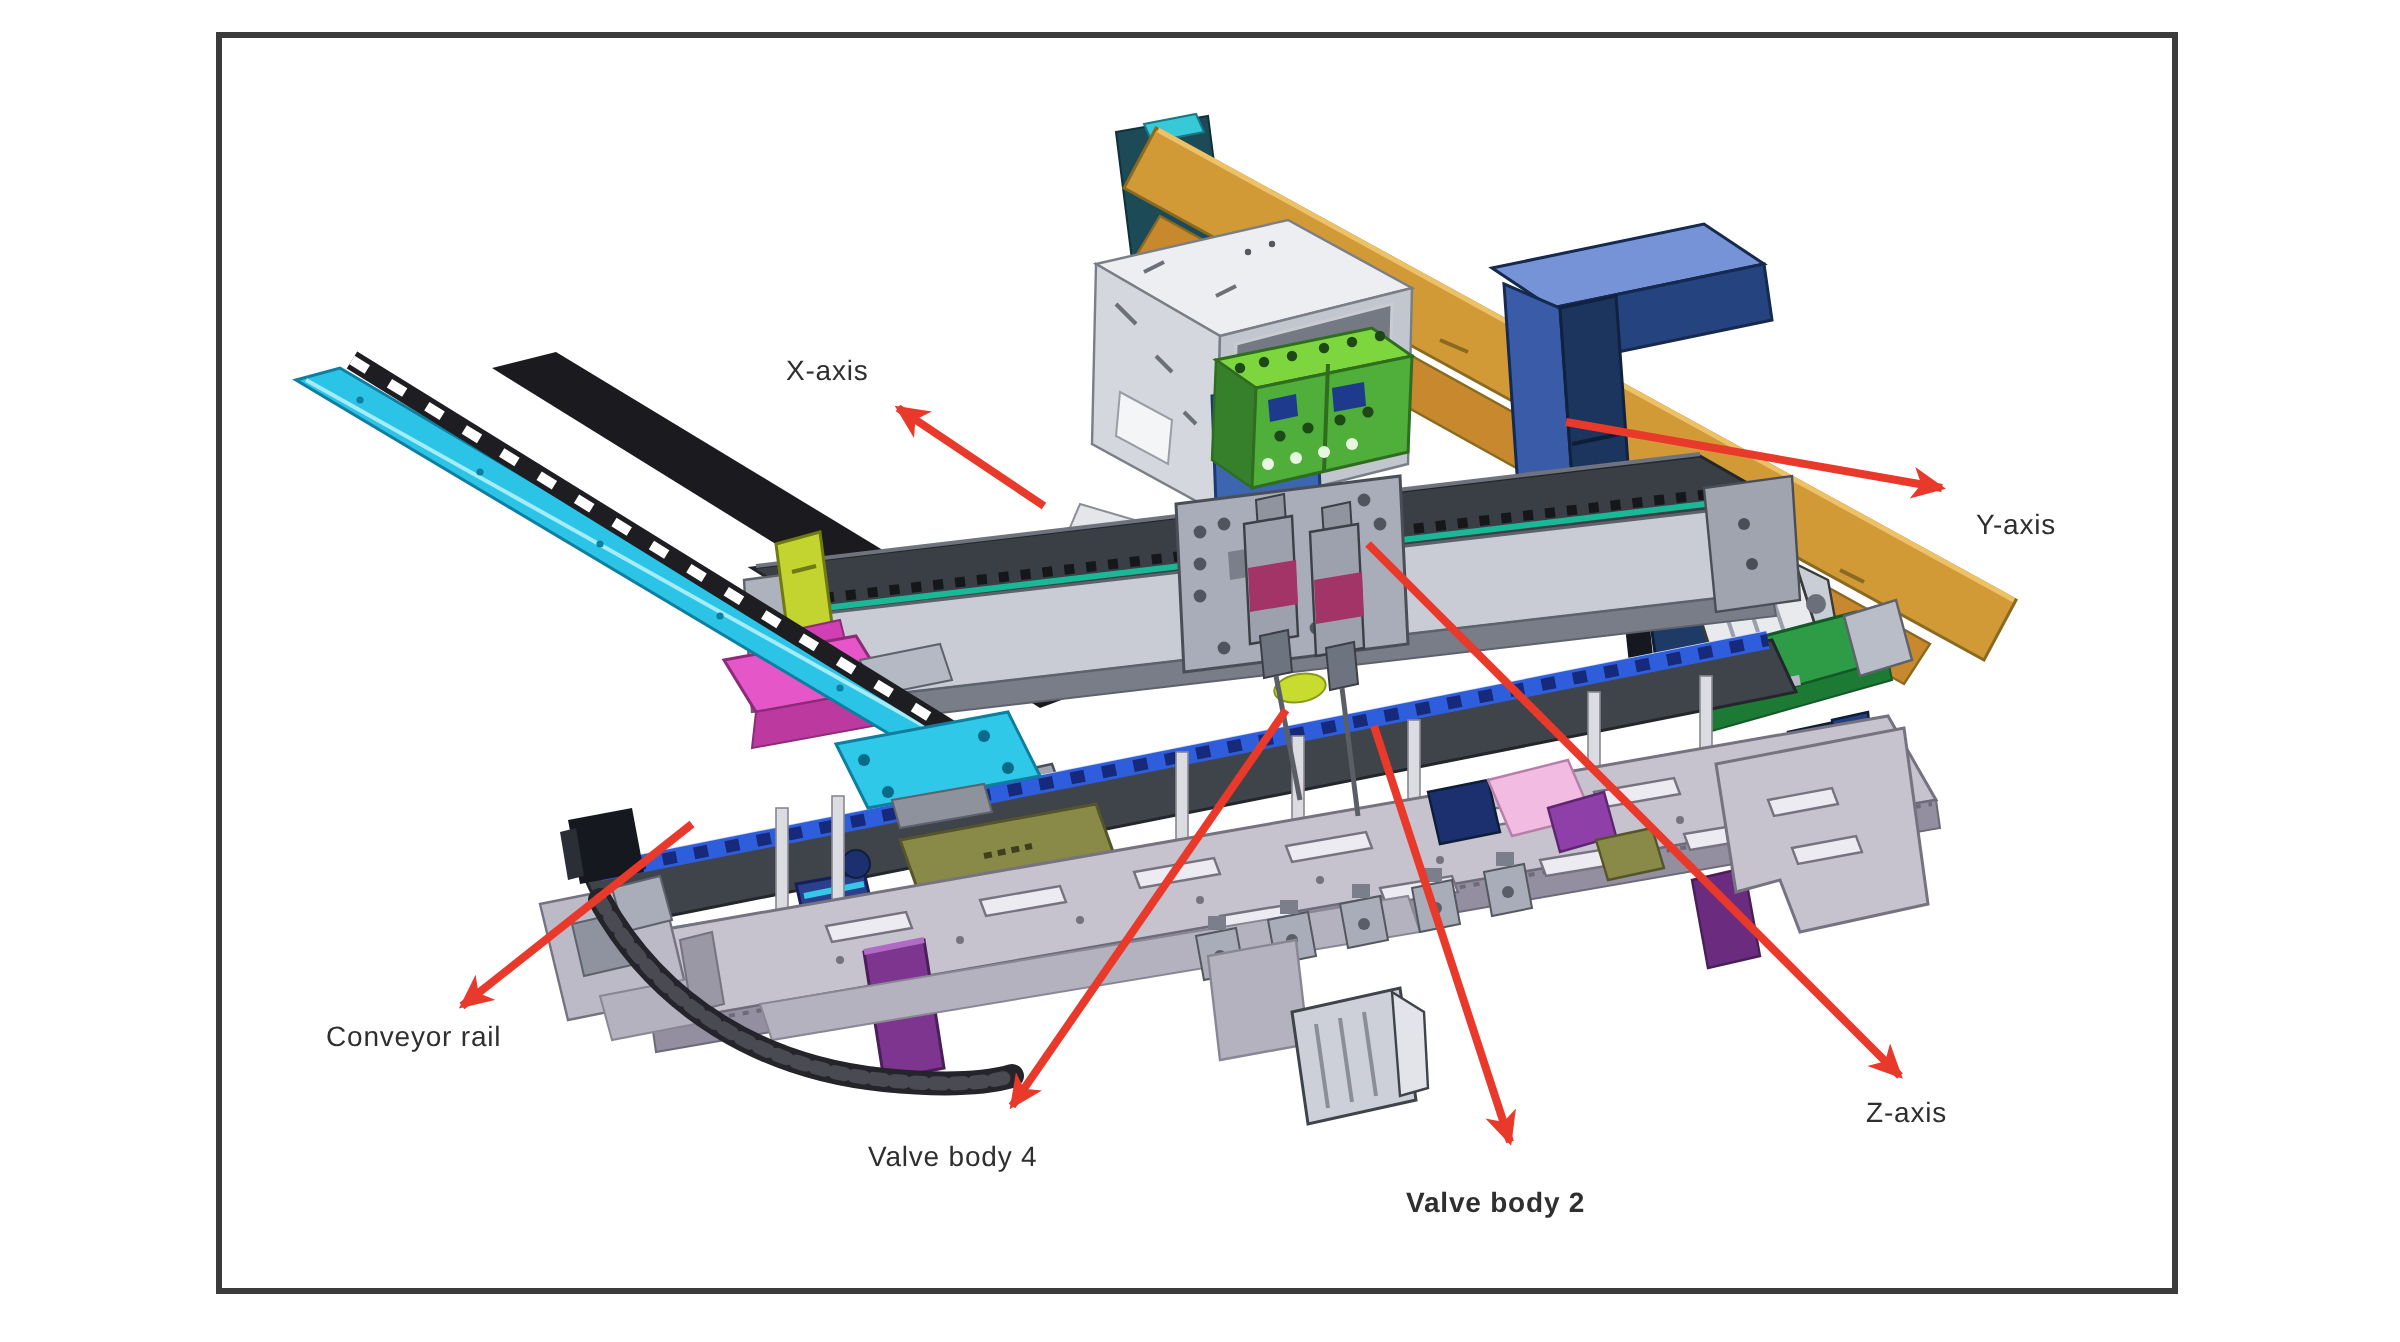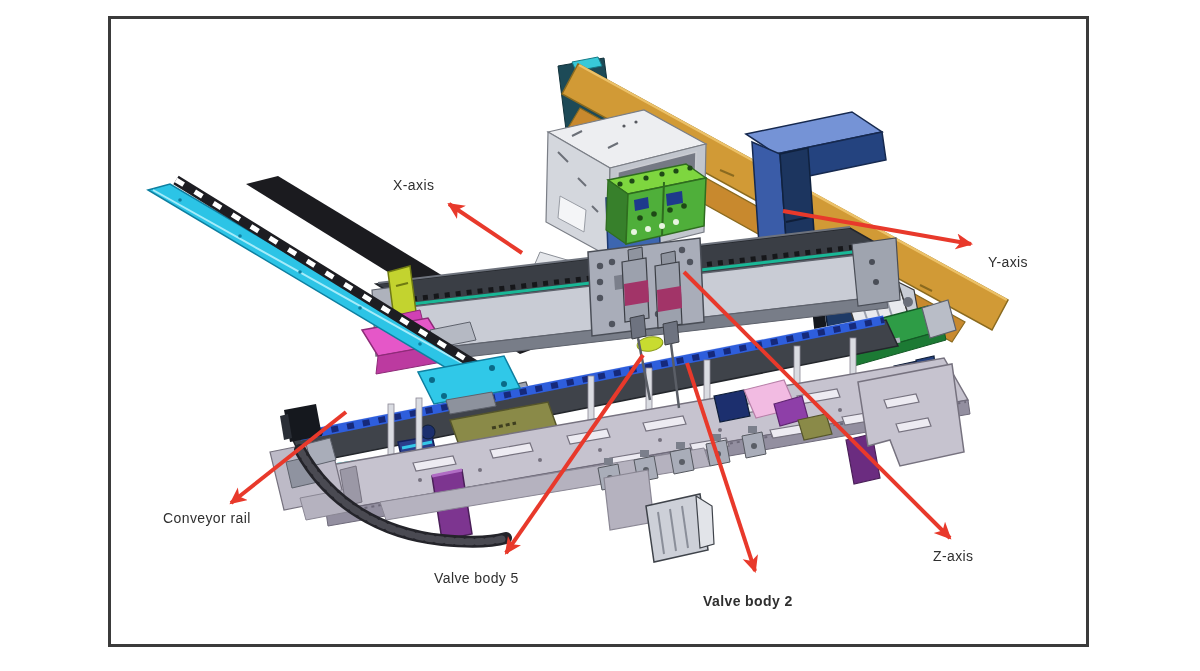--- a/index.html
+++ b/index.html
@@ -322,16 +322,16 @@
         <line x1="346" y1="412" x2="231" y2="503" stroke="#e8392b" stroke-width="4" marker-end="url(#arrowhead)"></line>
         <line x1="643" y1="355" x2="506" y2="553" stroke="#e8392b" stroke-width="4" marker-end="url(#arrowhead)"></line>
         <line x1="687" y1="363" x2="755" y2="571" stroke="#e8392b" stroke-width="4" marker-end="url(#arrowhead)"></line>
         <line x1="684" y1="272" x2="950" y2="538" stroke="#e8392b" stroke-width="4" marker-end="url(#arrowhead)"></line>
       </g>
   </svg>
 
   <div class="label" style="left: 393px; top: 173px;">X-axis</div>
   <div class="label" style="left: 988px; top: 250px;">Y-axis</div>
   <div class="label" style="left: 163px; top: 506px;">Conveyor rail</div>
-  <div class="label" style="left: 434px; top: 566px;">Valve body 5</div>
+  <div class="label" style="left: 434px; top: 566px;">Valve body 4</div>
   <div class="label" style="left: 703px; top: 589px; font-weight: bold;">Valve body 2</div>
   <div class="label" style="left: 905px; top: 544px; margin-left: 28px;">Z-axis</div>
 </div>
 
 </body></html>

